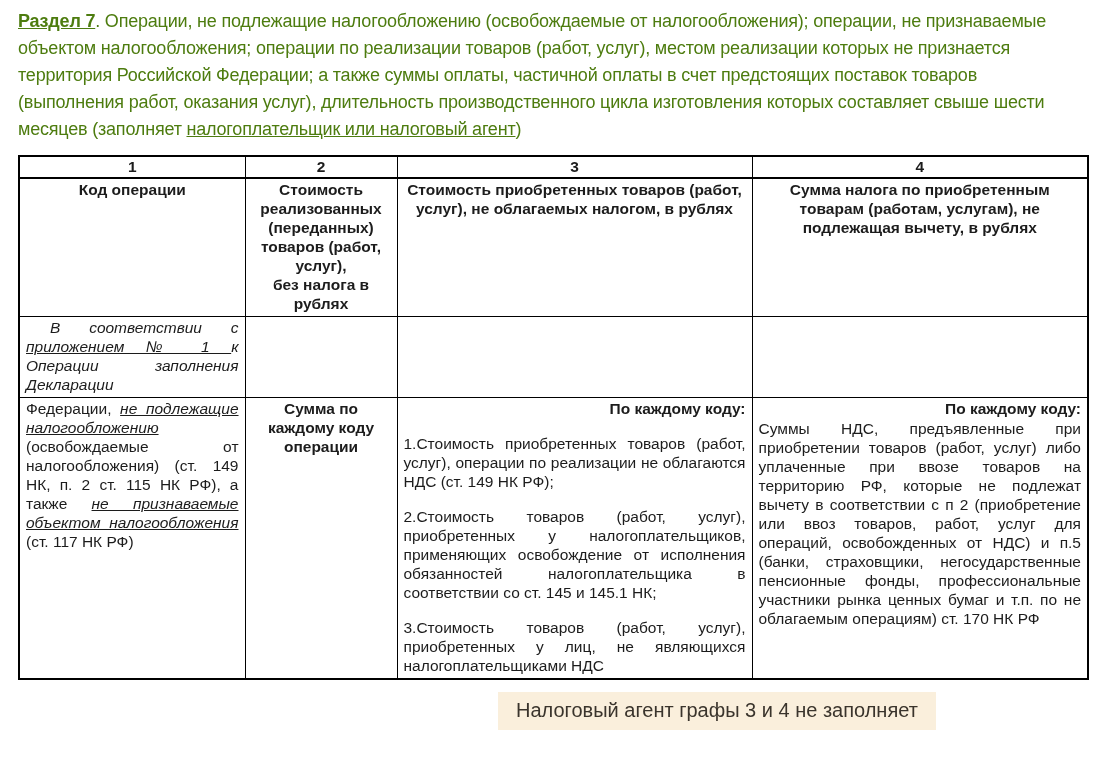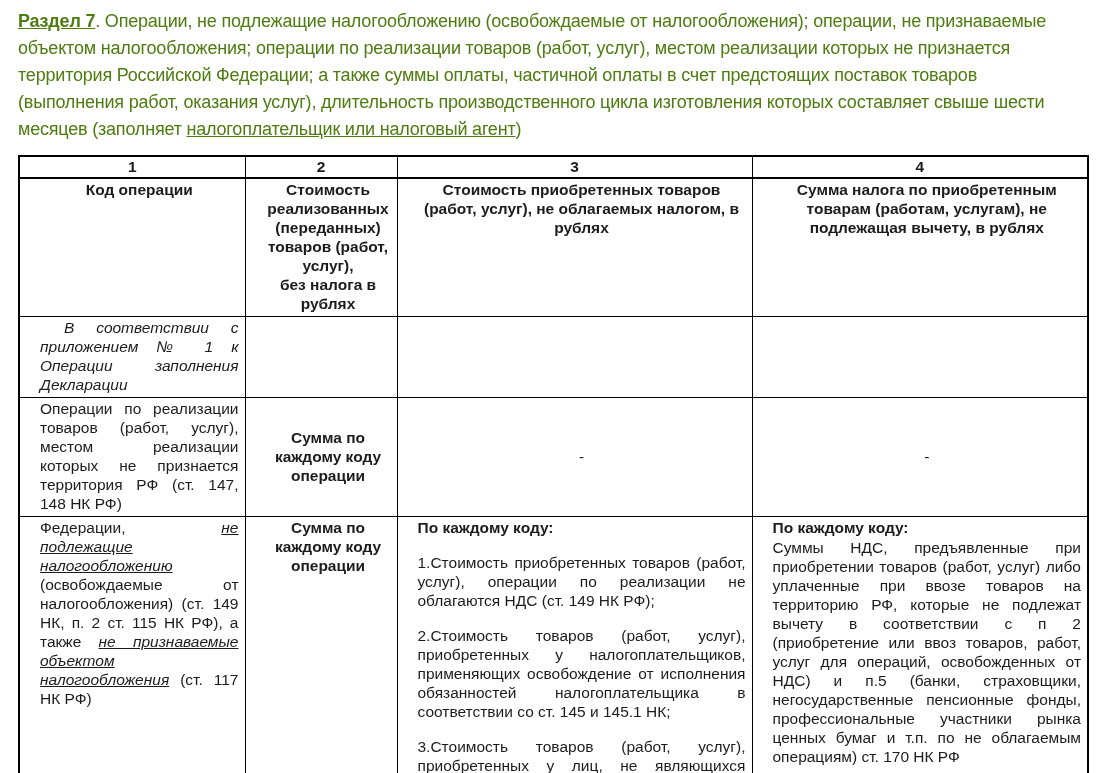--- a/index.html
+++ b/index.html
@@ -28,21 +28,21 @@
   .doc-title .seg-b { font-weight: bold; }
   .main-table {
     margin-top: 12px;
     border-collapse: collapse;
     table-layout: fixed;
     width: 1069px;
     border: 2px solid #000;
   }
   .main-table td {
     border: 1px solid #000;
-    padding: 1px 6px 3px 20px;
+    padding: 1px 6px 3px 6px;
     vertical-align: top;
     font-size: 15.5px;
     line-height: 19px;
     color: #1c1c1c;
     box-sizing: border-box;
     overflow: hidden;
   }
   tr.num-row { height: 22px; }
   tr.num-row td {
     text-align: center;
@@ -70,21 +70,21 @@
     text-align: center;
     font-weight: bold;
   }
   td.dash-cell {
     text-align: center;
     vertical-align: middle;
     font-weight: normal;
   }
   .cell-heading {
     font-weight: bold;
-    text-align: left;
+    text-align: right;
     margin: 0 0 1px 0;
   }
   .p-item {
     text-align: justify;
     margin: 16px 0 8px 0;
   }
   .p-item:last-child { margin-bottom: 0; }
   .body-par {
     text-align: justify;
     margin: 0;
@@ -122,32 +122,26 @@
 
     <tr class="hdr-row">
       <td>Код операции</td>
       <td class="pre-line">Стоимость реализованных (переданных) товаров (работ, услуг),
 без налога в рублях</td>
       <td>Стоимость приобретенных товаров (работ, услуг), не облагаемых налогом, в рублях</td>
       <td>Сумма налога по приобретенным товарам (работам, услугам), не подлежащая вычету, в рублях</td>
     </tr>
 
     <tr class="row-appendix">
-      <td class="justify"><span style="font-style: italic; margin-left: 24px;">В соответствии с </span><span style="font-style: italic;  margin-top: 24px;">приложением № 1 </span><span style="font-style: italic;">к Операции заполнения Декларации</span></td>
+      <td class="justify"><span style="font-style: italic; margin-left: 24px;">В соответствии с </span><span style="font-style: italic; text-decoration: underline; margin-top: 24px;">приложением № 1 </span><span style="font-style: italic;">к Операции заполнения Декларации</span></td>
       <td></td>
       <td></td>
       <td></td>
     </tr>
 
-    <tr class="row-realization">
-      <td class="justify">Операции по реализации товаров (работ, услуг), местом реализации которых не признается территория РФ (ст. 147, 148 НК РФ)</td>
-      <td class="center-mid">Сумма по каждому коду операции</td>
-      <td class="dash-cell">-</td>
-      <td class="dash-cell">-</td>
-    </tr>
 
     <tr class="row-exempt">
       <td class="justify"><span>Федерации, </span><span style="font-style: italic; text-decoration: underline;">не подлежащие налогообложению</span><span> (освобождаемые от налогообложения) (ст. 149 НК, п. 2 ст. 115 НК РФ), а также </span><span style="font-style: italic; text-decoration: underline;">не признаваемые объектом налогообложения</span><span> (ст. 117 НК РФ)</span></td>
       <td class="center-top">Сумма по каждому коду операции</td>
       <td>
         <div class="cell-heading">По каждому коду:</div>
         <div>
               <div class="p-item">1.Стоимость приобретенных товаров (работ, услуг), операции по реализации не облагаются НДС (ст. 149 НК РФ);</div>
               <div class="p-item">2.Стоимость товаров (работ, услуг), приобретенных у налогоплательщиков, применяющих освобождение от исполнения обязанностей налогоплательщика в соответствии со ст. 145 и 145.1 НК;</div>
               <div class="p-item">3.Стоимость товаров (работ, услуг), приобретенных у лиц, не являющихся налогоплательщиками НДС</div>

